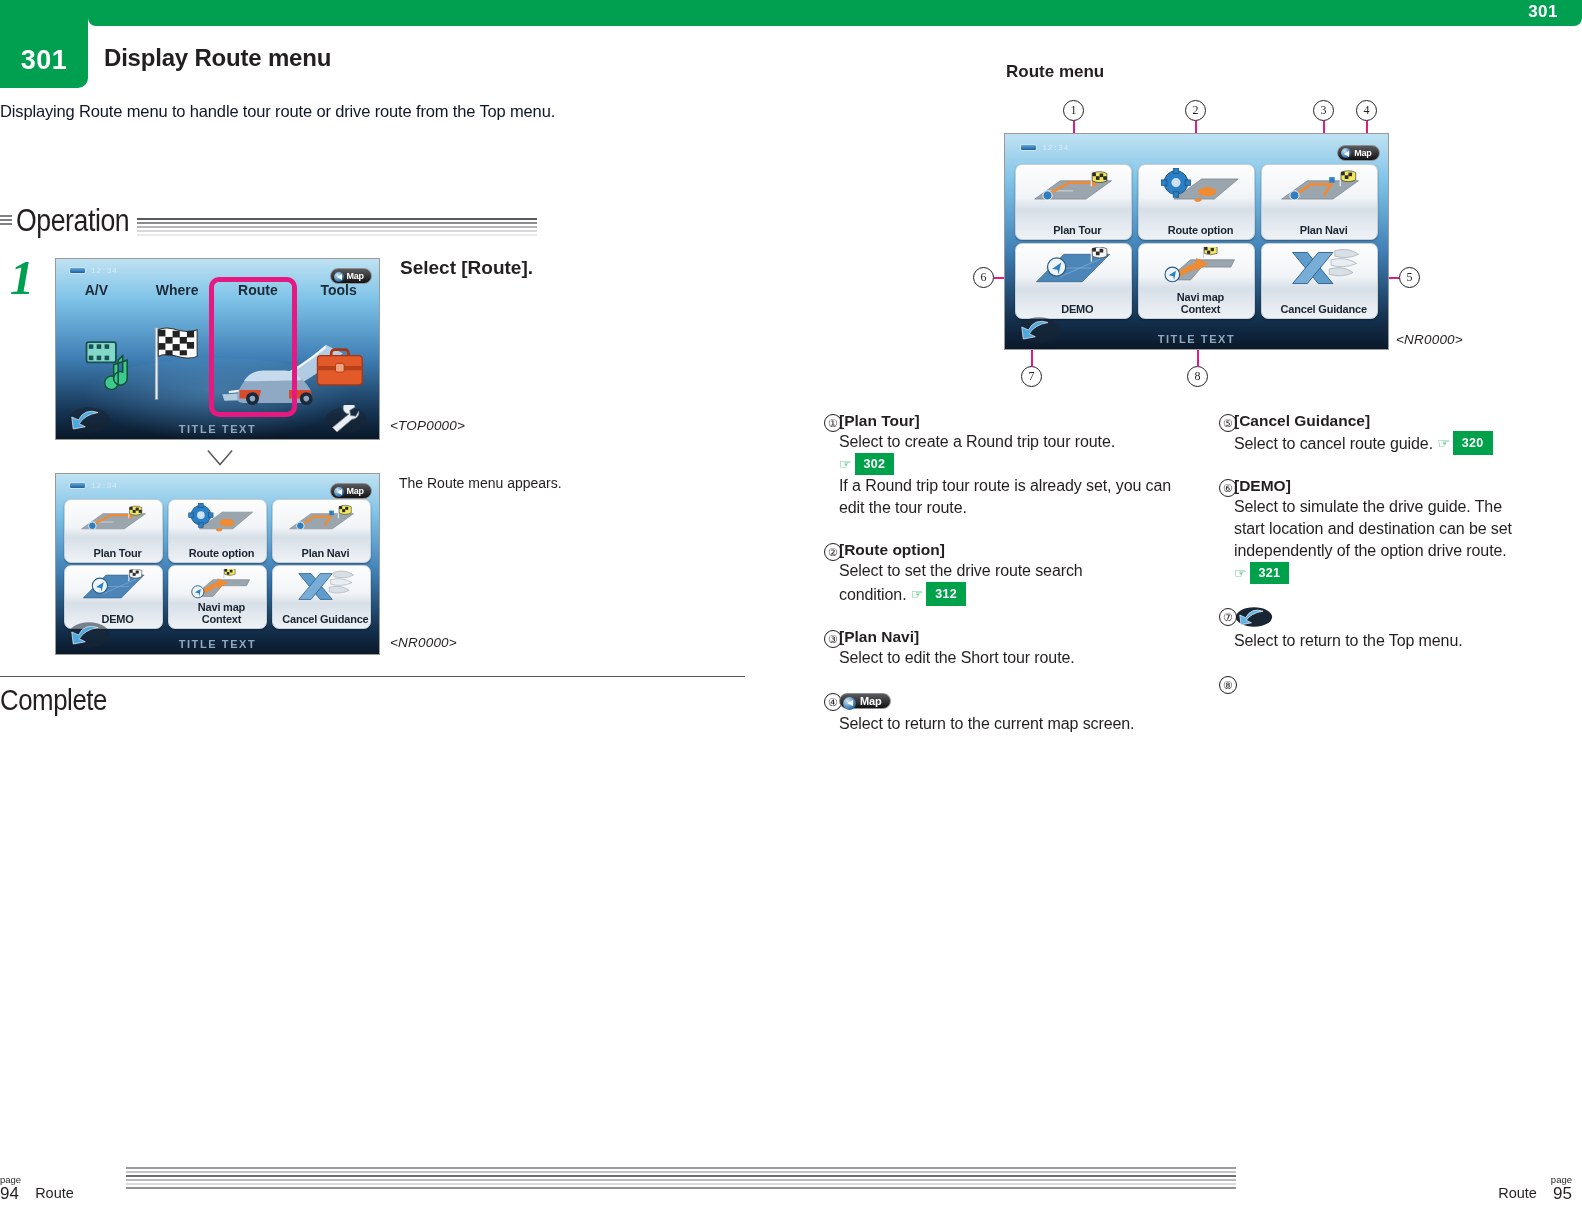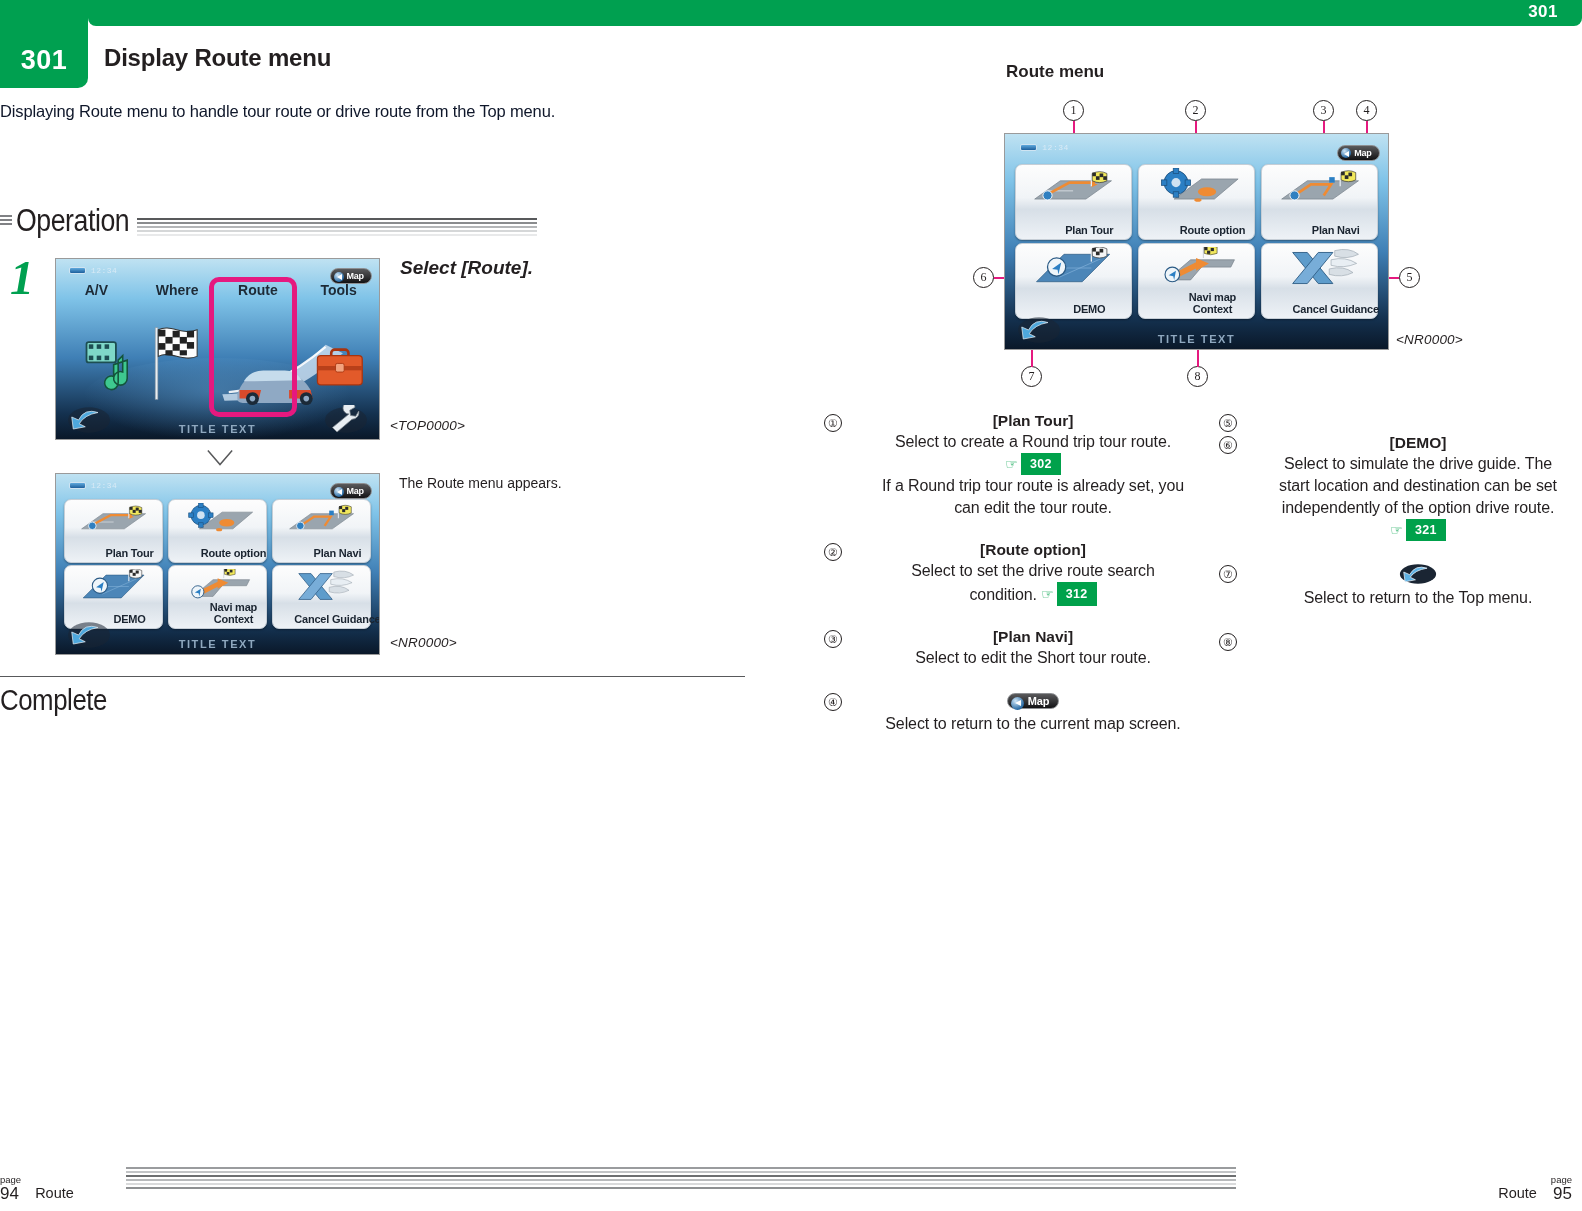--- a/index.html
+++ b/index.html
@@ -61,21 +61,21 @@
   .op-rule i:nth-child(4){ background:#d5d7d8; }
   .op-rule i:nth-child(5){ background:#e8e9ea; }
 
   .step-num {
     position: absolute; left: 10px; top: 250px;
     font-size: 48px; font-weight: bold; font-style: italic; color: #00a050;
     font-family: "Liberation Serif", serif;
   }
   .step-instr {
     position: absolute; left: 400px; top: 257px;
-    font-size: 19px; font-weight: bold; color: #231f20; font-style: italic;
+    font-size: 19px; font-weight: bold; color: #231f20;
   }
   .appears-text {
     position: absolute; left: 399px; top: 475px;
     font-size: 14px; color: #231f20;
   }
   .ref-code {
     position: absolute; font-size: 13.5px; color: #231f20; letter-spacing: .2px; font-style: italic;
   }
 
   .down-arrow {
@@ -159,21 +159,21 @@
     grid-template-rows: repeat(2, 1fr); gap: 2.2% 1.6%;
   }
   .tile {
     position: relative; border-radius: 7px;
     background: linear-gradient(180deg,#fdfdfd 0%,#f1f4f7 44%,#d7dfe7 60%,#eef2f6 100%);
     border: 1px solid #c6ced6;
     box-shadow: 0 1px 2px rgba(0,0,0,.35);
     overflow: visible;
   }
   .tile-label {
-    position: absolute; left: 16px; bottom: 4%; width: 100%;
+    position: absolute; left: 4px; bottom: 4%; width: 100%;
     text-align: center; font-size: 11px; font-weight: bold; color: #1a2430;
     line-height: 12px; letter-spacing: -0.2px;
   }
   .tile-art { position: absolute; left: 4%; top: 4%; width: 92%; height: 62%; }
 
   
   .fig-title {
     position: absolute; left: 1006px; top: 62px;
     font-size: 17px; font-weight: bold; color: #231f20;
   }
@@ -187,21 +187,21 @@
 
   
   .desc-col { position: absolute; font-size: 15.5px; color: #231f20; }
   .desc-item { position: relative; margin-bottom: 13px; }
   .desc-marker {
     position: absolute; left: 0; top: 2px;
     width: 18px; height: 18px; border-radius: 50%;
     border: 1.1px solid #231f20; font-size: 11px; line-height: 16px;
     text-align: center; font-family: "Liberation Serif", serif;
   }
-  .desc-body { margin-left: 48px; text-align: center; }
+  .desc-body { margin-left: 15px; }
   .desc-title { font-weight: bold; font-size: 15.5px; margin-bottom: 1px; }
   .desc-text { font-size: 16px; line-height: 22px; letter-spacing: -0.1px; }
   .pgref {
     display: inline-block; background: #00a14b; color: #ffffff;
     font-size: 12.5px; font-weight: bold; padding: 1px 9px;
     vertical-align: 2px; letter-spacing: .3px;
   }
   .hand {
     display: inline-block; color: #00a14b; font-size: 14px;
     margin-right: 3px; vertical-align: 1px;
@@ -648,20 +648,27 @@
         </div>
         <div class="desc-text">Select to return to the current map screen.</div>
       </div>
     </div>
   </div>
 
   <div class="desc-col" style="left:1219px; top:412px; width:350px;">
 
     <div class="desc-item">
       <div class="desc-marker">⑤</div>
+      <div class="desc-body">
+        <div class="desc-title">[Cancel Guidance]</div>
+        <div class="desc-text">
+          <span>Select to cancel route guide.</span>
+          <span class="hand">☞</span><span class="pgref">320</span>
+        </div>
+      </div>
     </div>
 
     <div class="desc-item" style="margin-top:22px;">
       <div class="desc-marker">⑥</div>
       <div class="desc-body">
         <div class="desc-title">[DEMO]</div>
         <div class="desc-text">Select to simulate the drive guide. The</div>
         <div class="desc-text">start location and destination can be set</div>
         <div class="desc-text">independently of the option drive route.</div>
         <div style="line-height:20px;">

